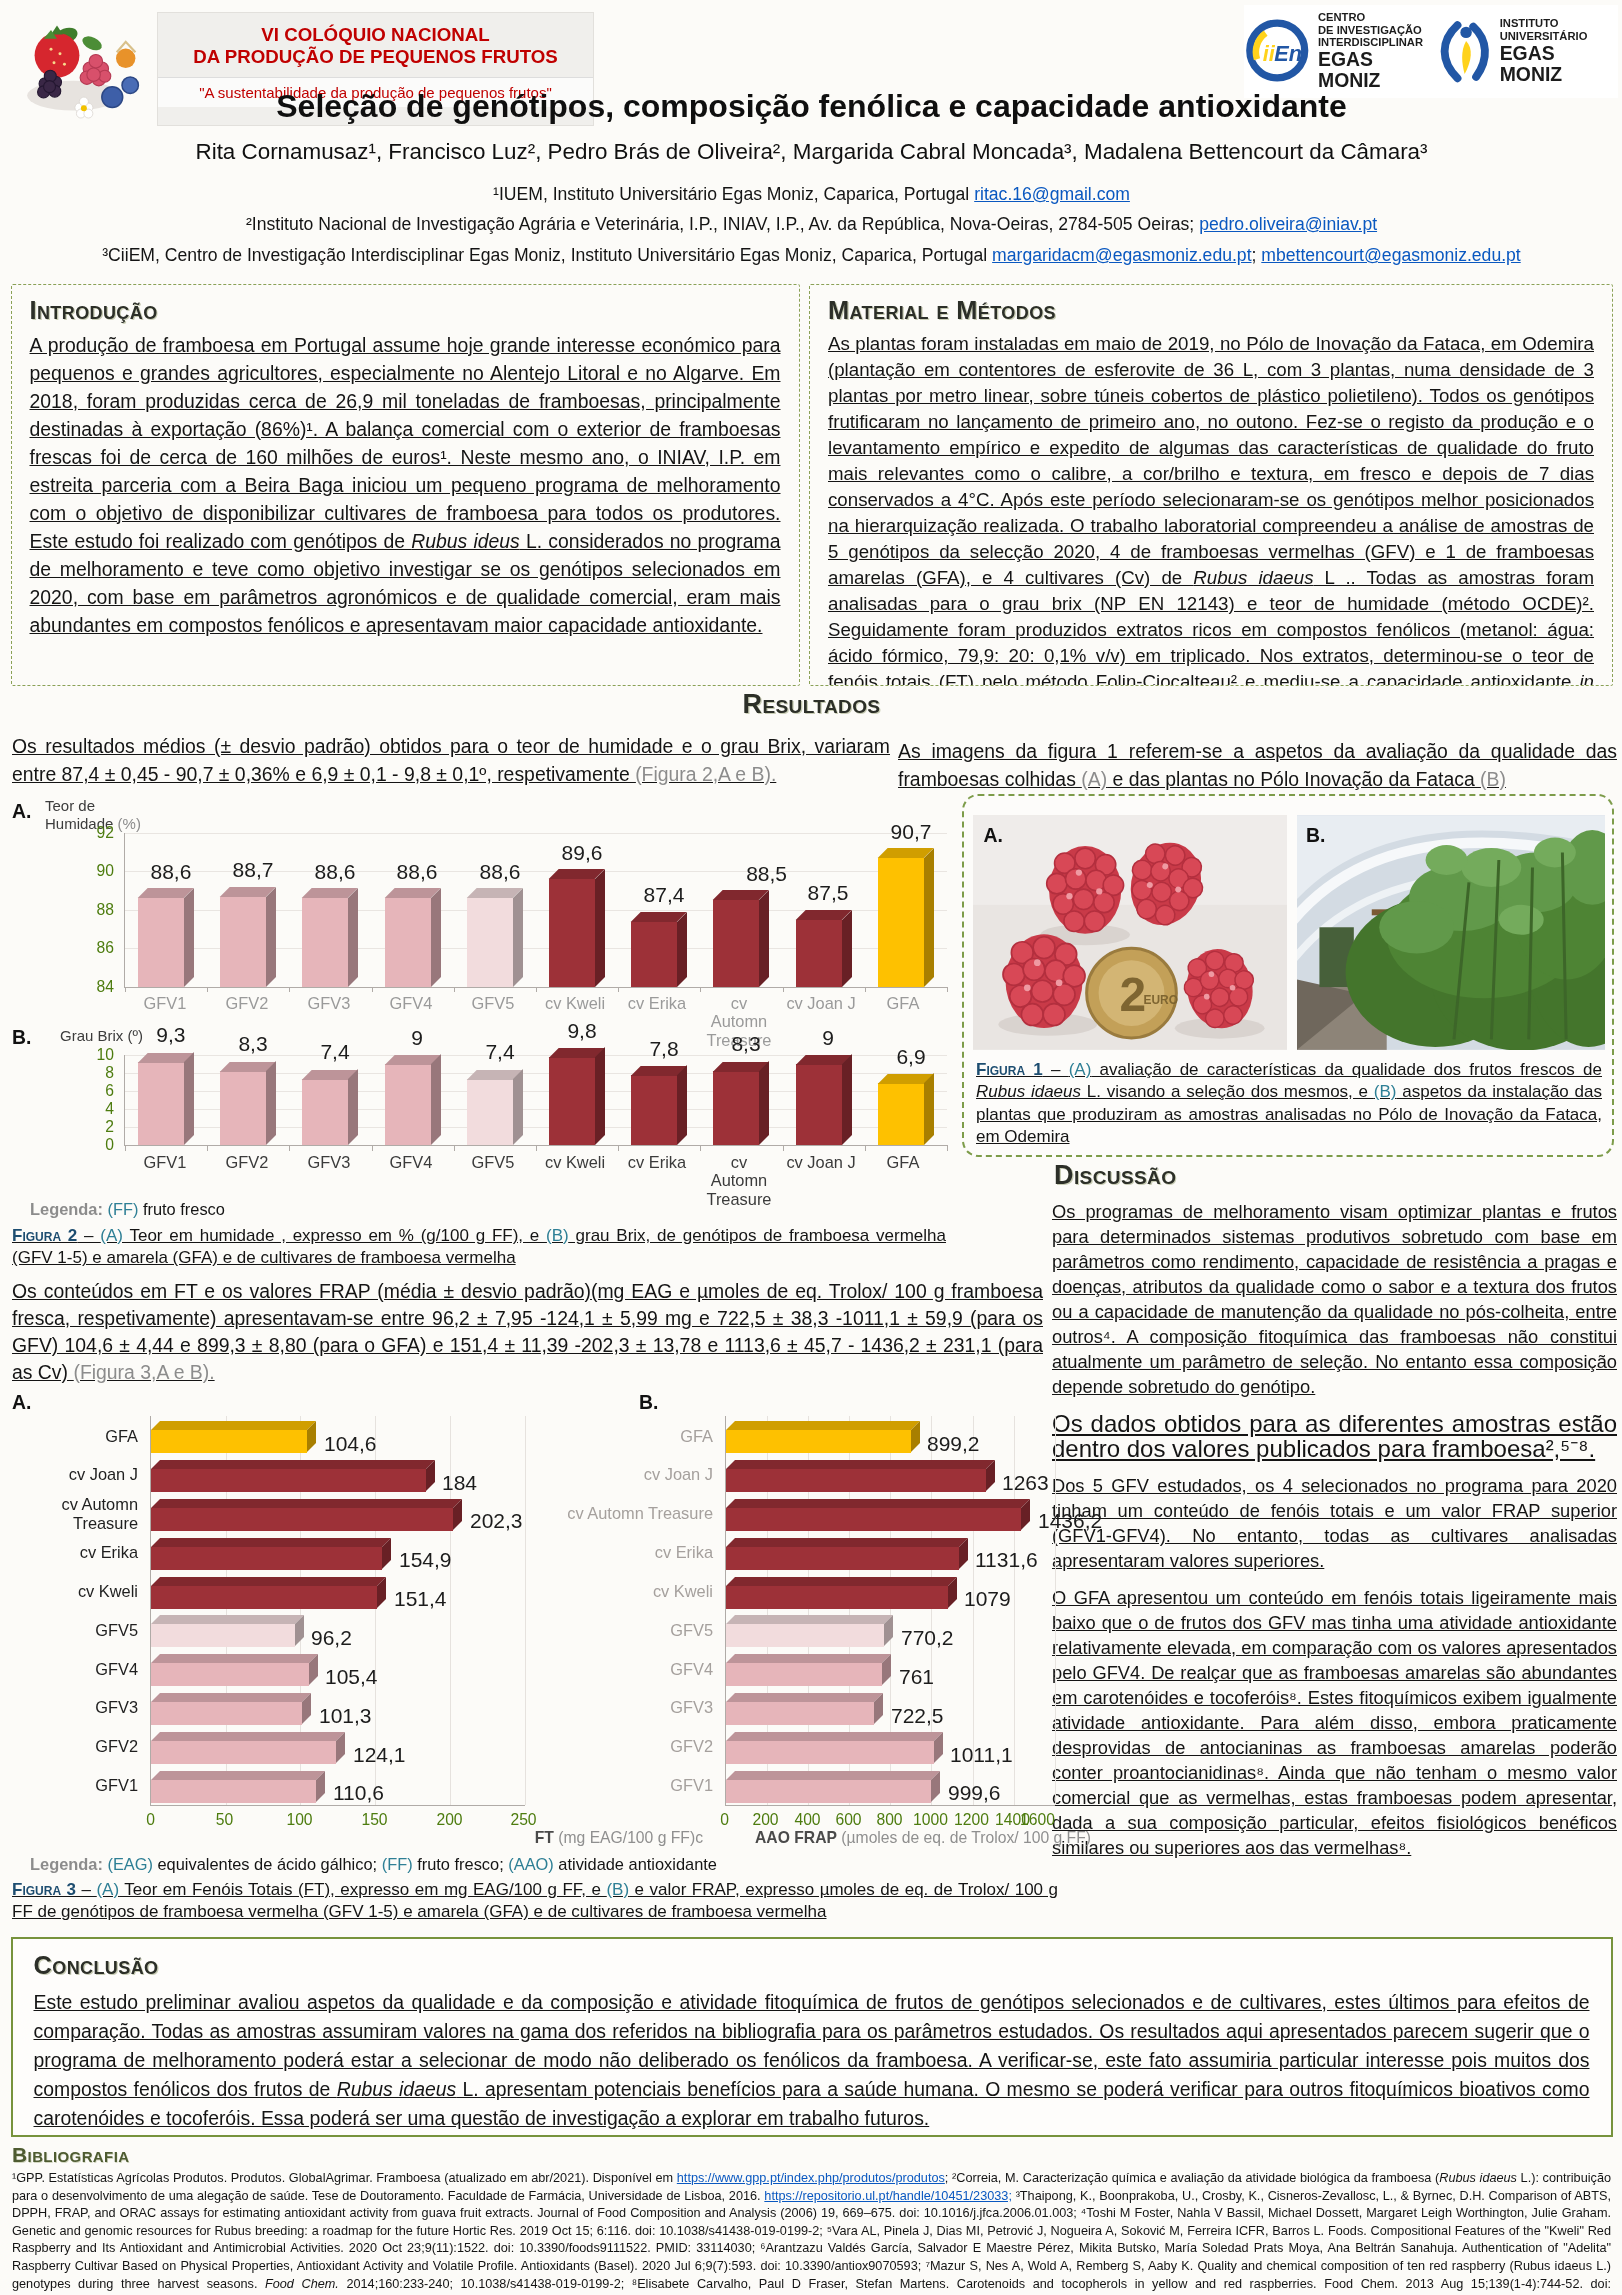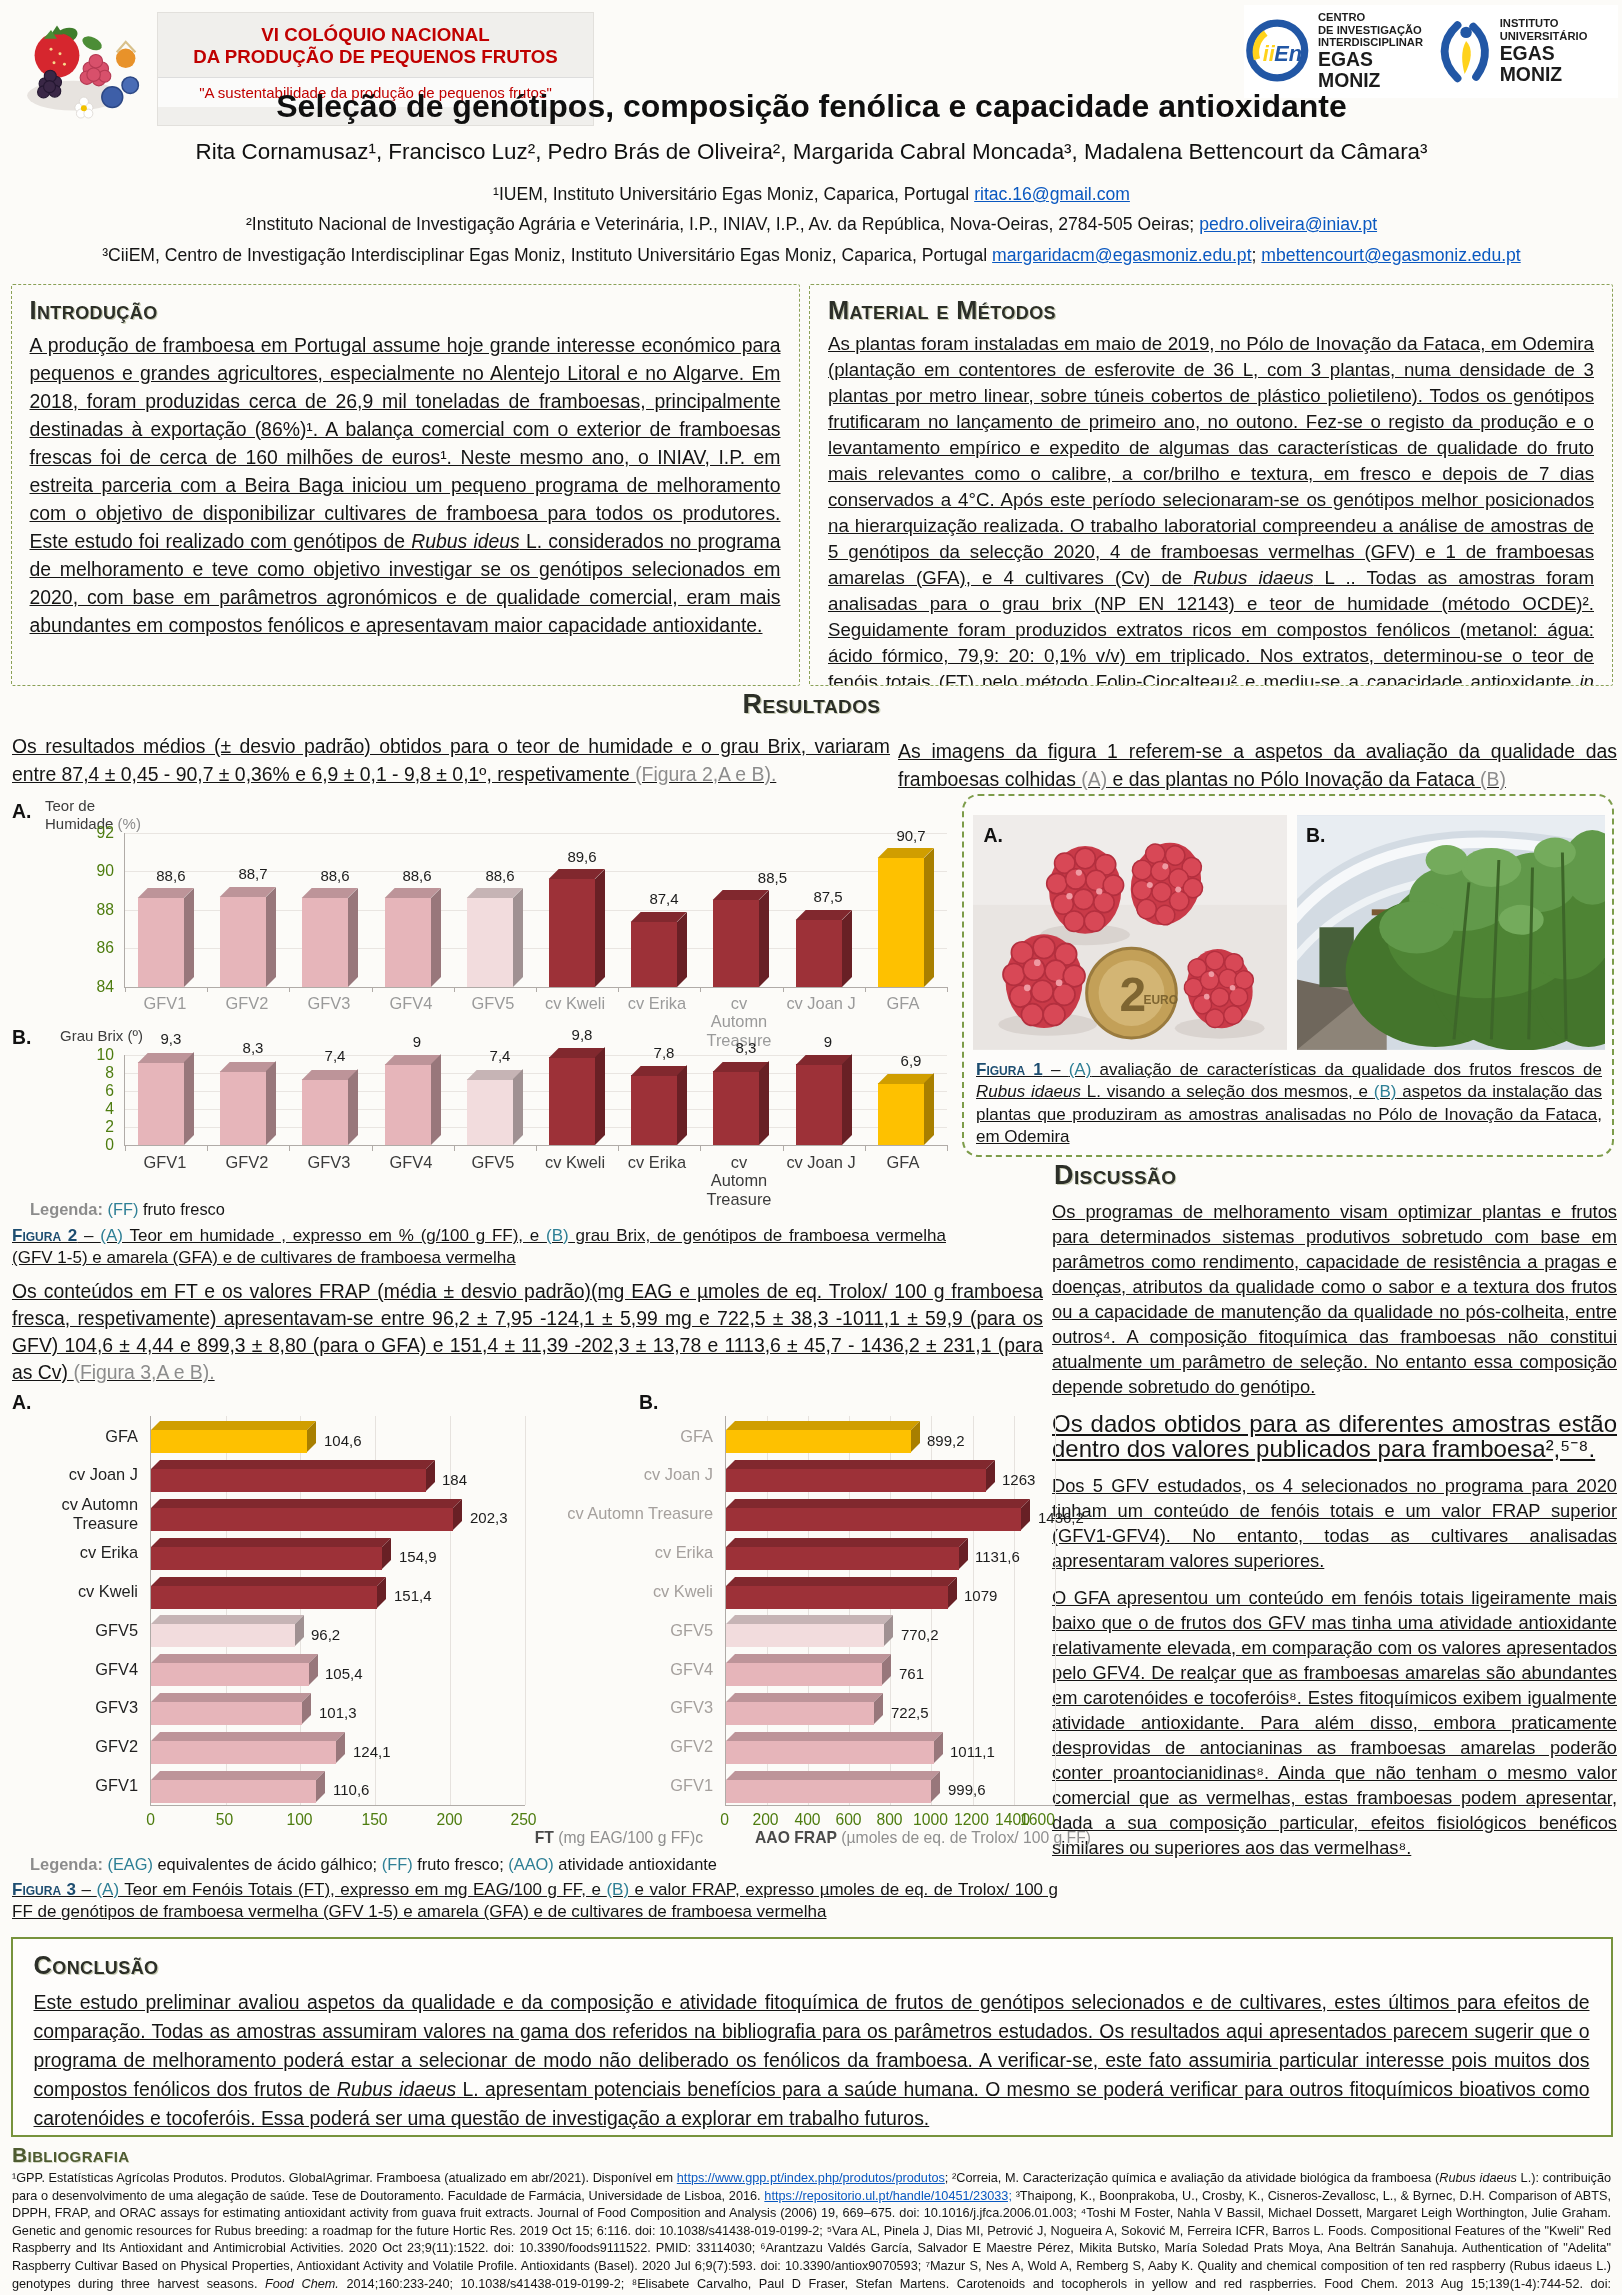--- a/index.html
+++ b/index.html
@@ -17,21 +17,21 @@
   .leg-lab{color:#8c8c8c;font-weight:bold;}
   .dash-box{border:1.5px dashed #8aa156;border-radius:2.2px;background:transparent;box-sizing:border-box;padding:10.5px 18px 7.5px 18px;overflow:hidden;}
   .fig1-box{border:2.2px dashed #7d9c4a;border-radius:16.4px;background:#fdfcfa;box-sizing:border-box;}
   .conc-box{border:2.2px solid #77933c;background:#fefdfb;box-sizing:border-box;padding:12px 21px;overflow:hidden;}
   .chart{position:absolute;}
   .plot{position:absolute;border-left:0.7px solid #b0aba7;border-bottom:0.7px solid #b0aba7;}
   .gridH{position:absolute;left:0;width:100%;height:0.7px;background:#e9e5e1;}
   .gridV{position:absolute;top:0;width:0.7px;background:#e6e2de;}
   .tick-lab{position:absolute;color:#4d7c0f;font-size:15.7px;}
   .cat-lab{color:#9a9a9a;font-size:16.4px;line-height:1.12;text-align:center;}
-  .val-lab{position:absolute;color:#1c1c1c;font-size:15px;white-space:nowrap;}
+  .val-lab{position:absolute;color:#1c1c1c;font-size:21px;white-space:nowrap;}
   .panel{position:absolute;font-weight:bold;font-size:19.4px;color:#111;}
   .ylab{position:absolute;font-size:15px;color:#3c3c3c;line-height:18px;}
   .xlab{position:absolute;font-size:15.7px;color:#8f8f8f;text-align:right;white-space:nowrap;}
   .xlab b{color:#4a4a4a;font-weight:bold;}
   .conf-box{background:#f0efec;border:0.7px solid #e2e0dc;box-sizing:border-box;text-align:center;}
   .conf-t{color:#c00000;font-weight:bold;font-size:18.7px;line-height:22.4px;padding-top:10.5px;}
   .conf-q{color:#c00000;font-size:15px;margin-top:9px;background:#fbfbfa;border-top:0.7px solid #ddd;padding:6px 3px;}
   .logo-strip{background:#ffffff;display:flex;align-items:center;justify-content:space-around;}
   .logo-grp{display:flex;align-items:center;gap:7.5px;}
   .logo-txt{font-size:11.2px;font-weight:bold;color:#1c1c1c;line-height:12.7px;}

